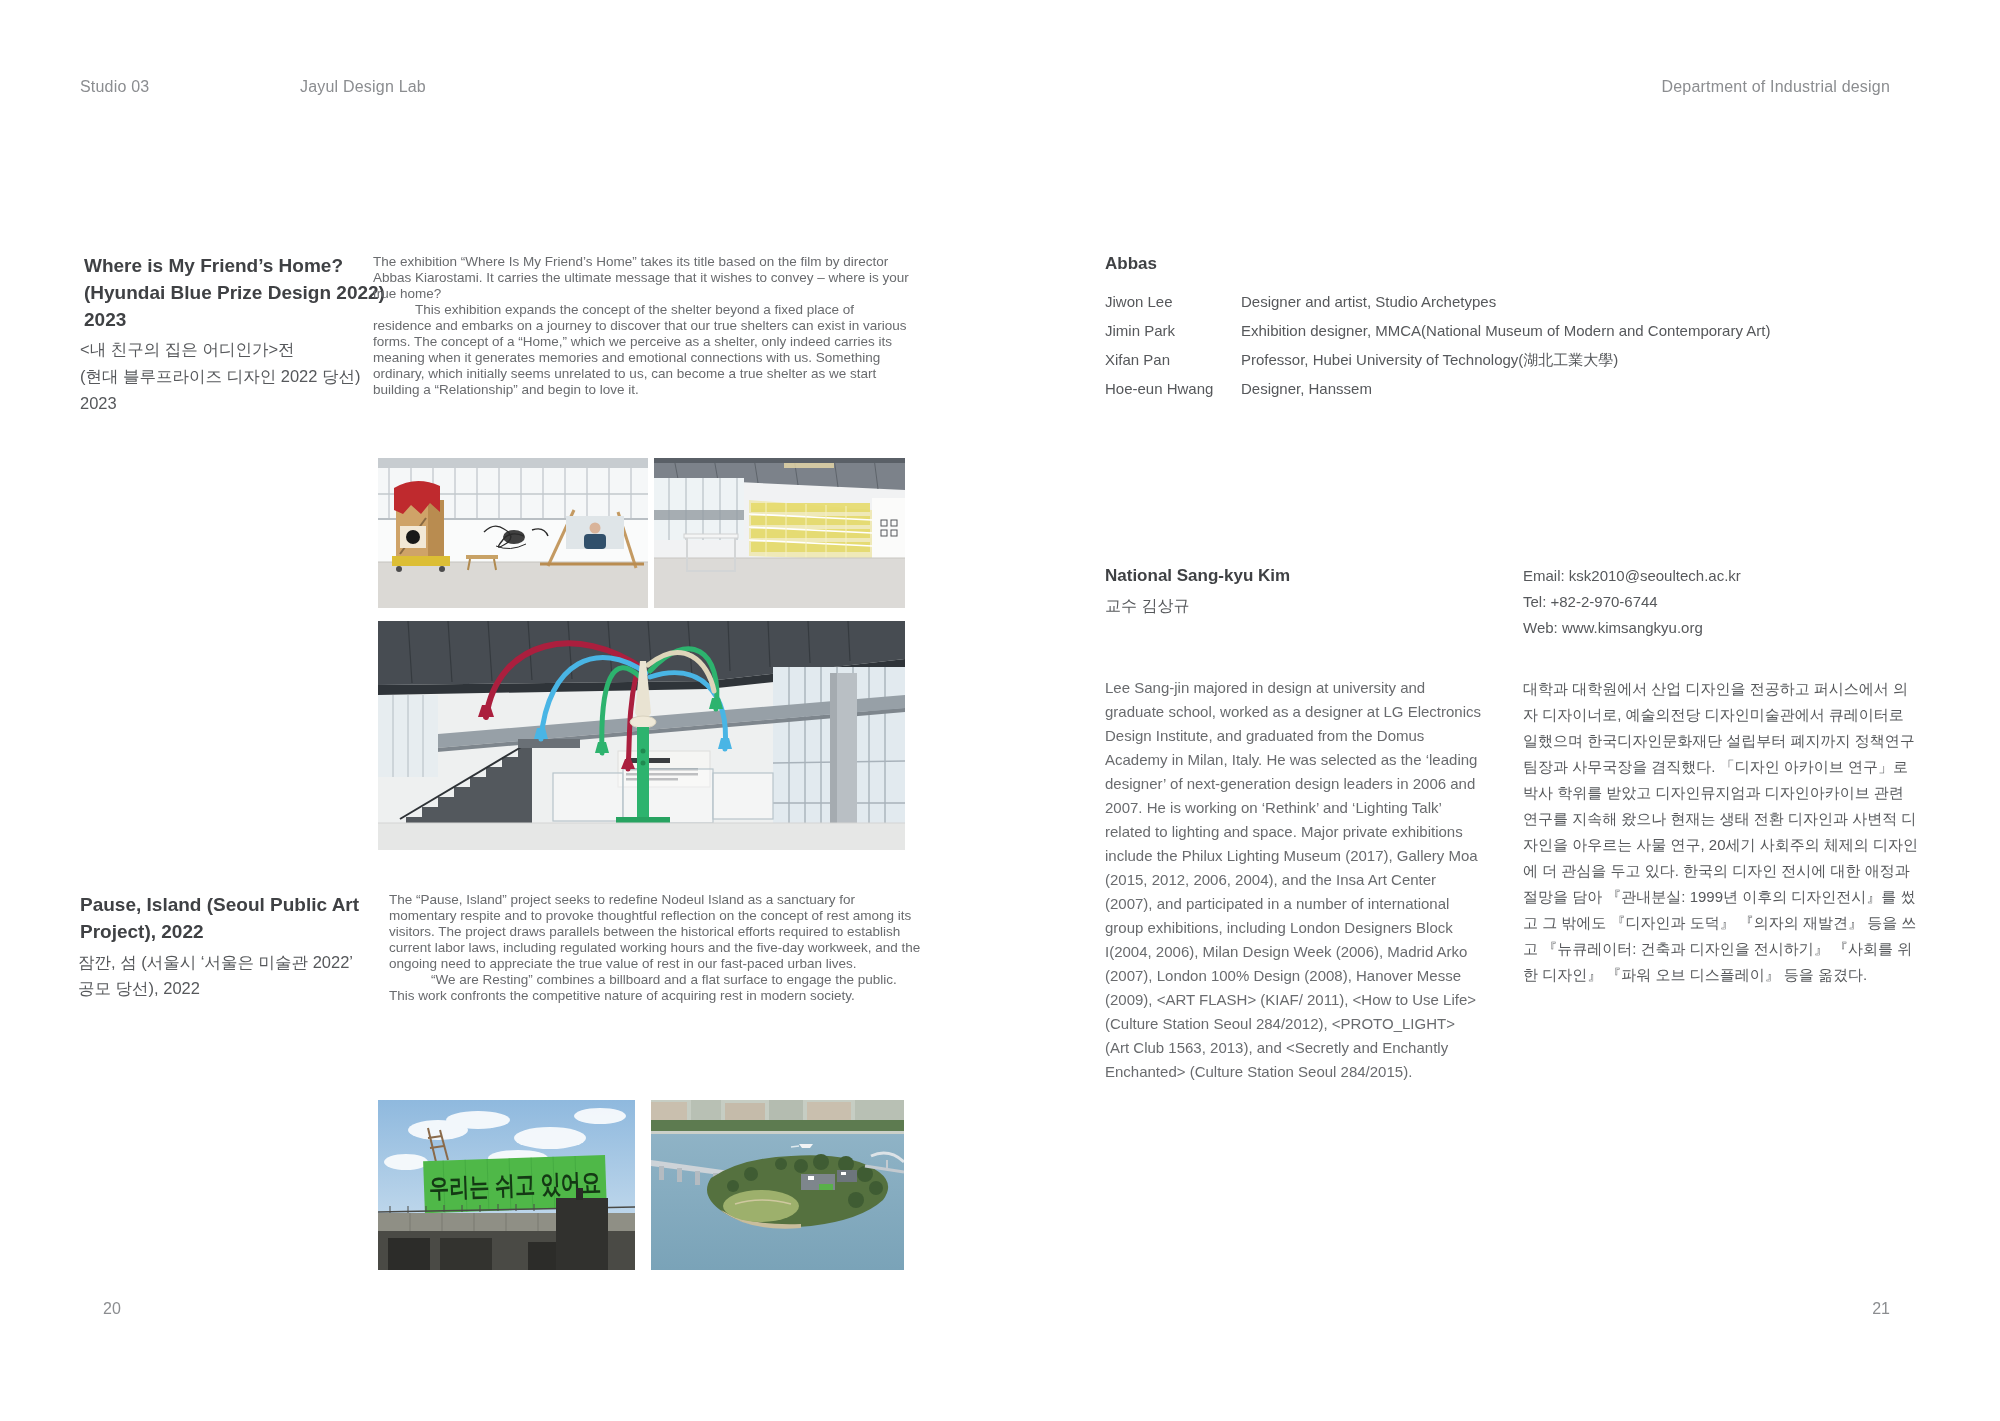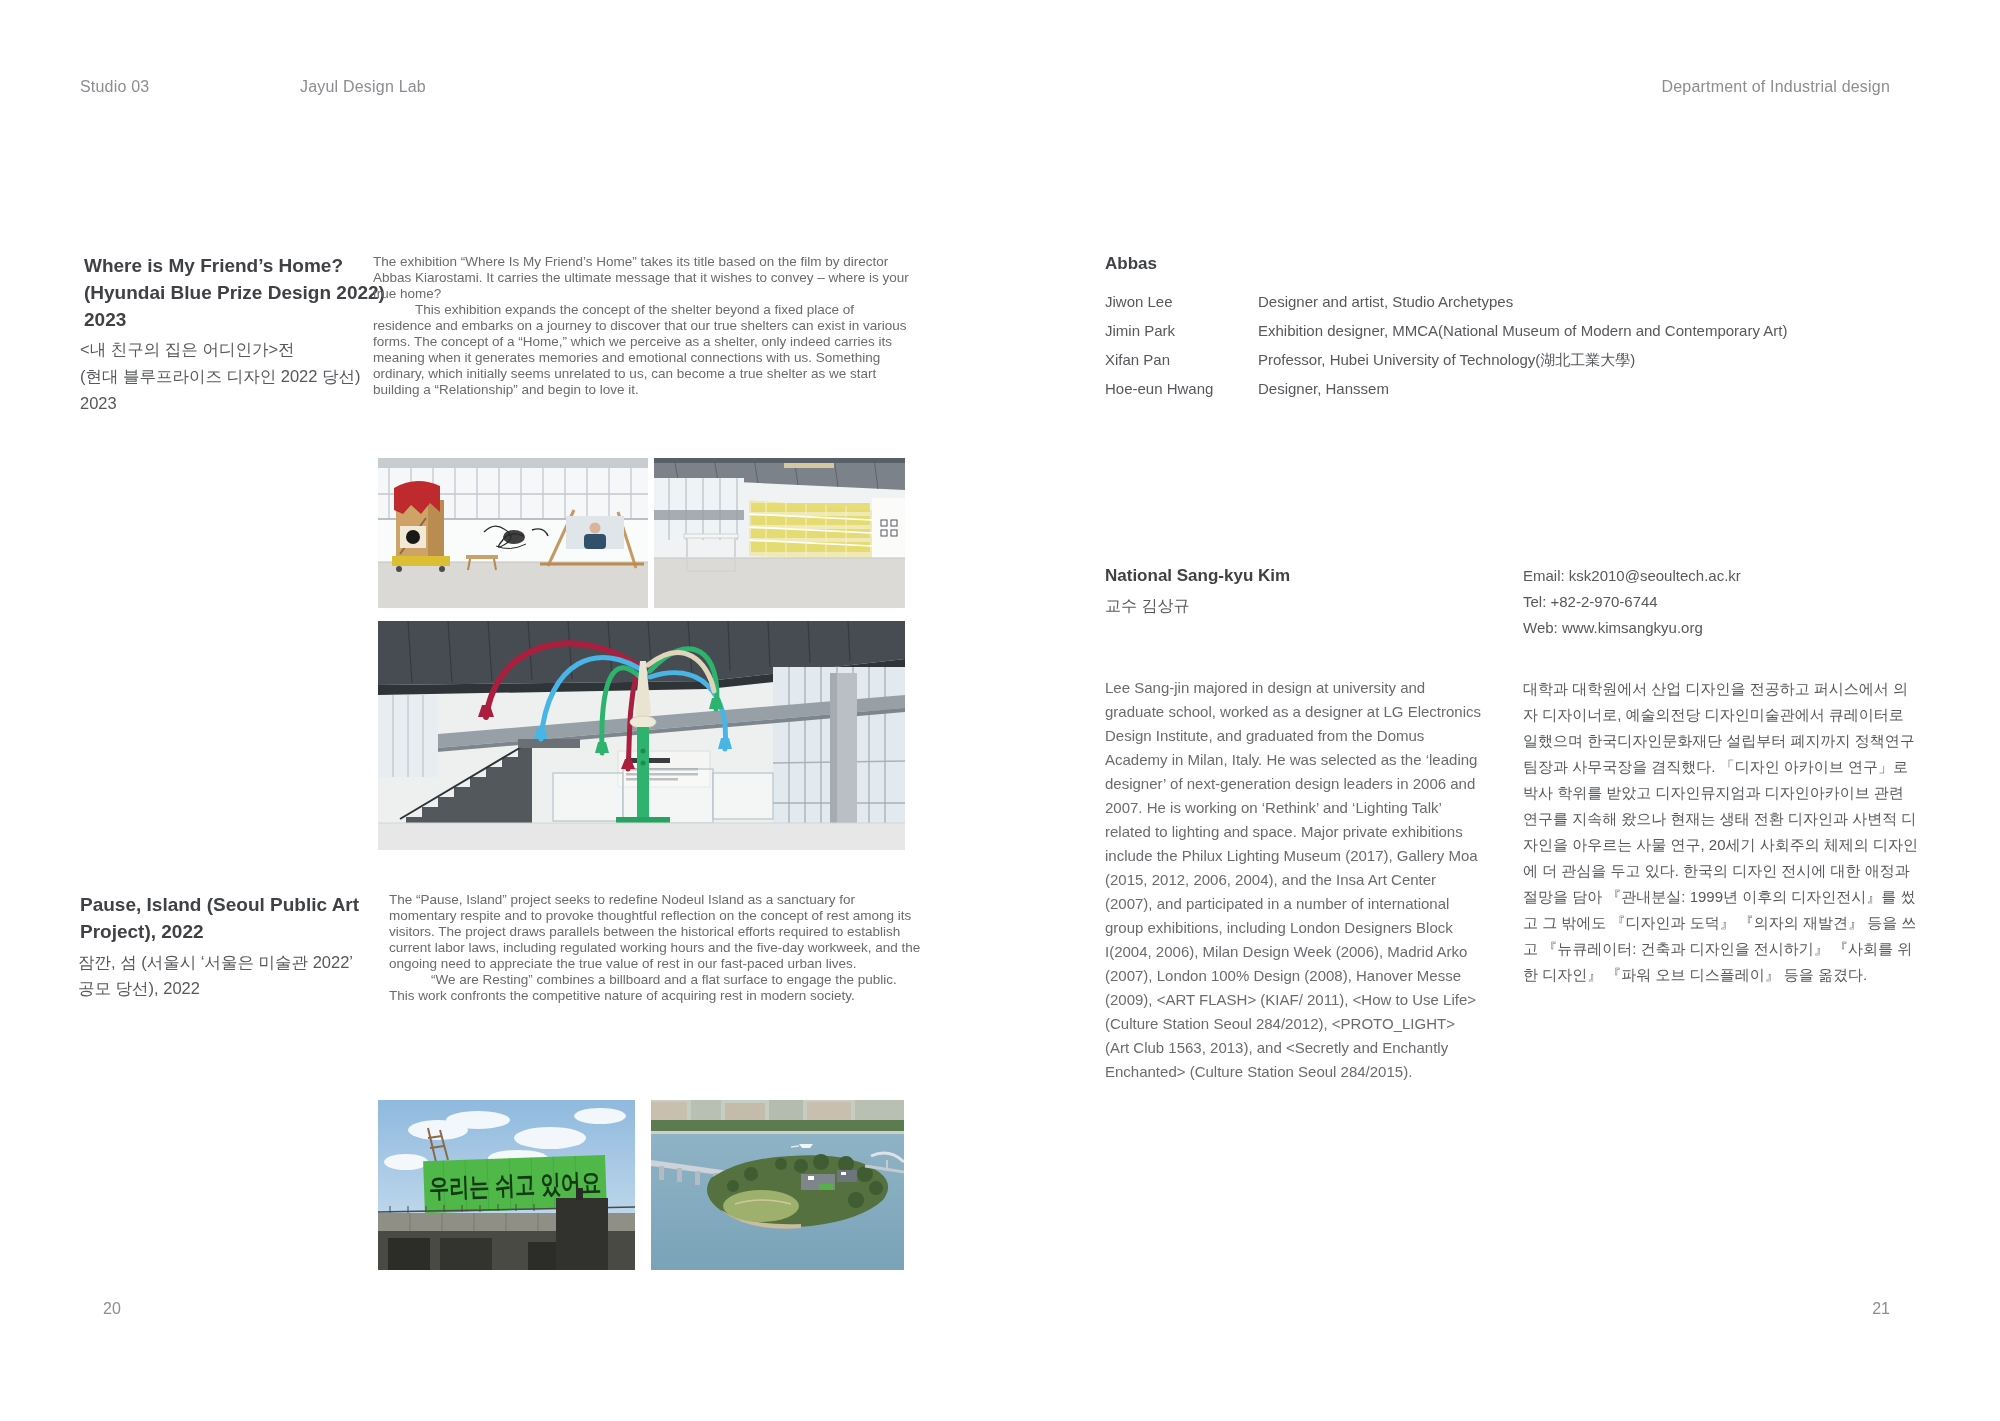--- a/index.html
+++ b/index.html
@@ -9,21 +9,21 @@
   .meta{font-size:16px;color:#8b8d90;letter-spacing:.2px;}
   .h1{font-size:19px;font-weight:bold;color:#3f4144;line-height:27px;}
   .sub{font-size:16.5px;color:#56585b;line-height:27px;}
   .nw{white-space:nowrap;}
   .body{font-size:13.5px;color:#696b6e;line-height:16px;text-align:left;}
   .body p{margin:0;}
   .body p.indent{text-indent:42px;}
   .alumni-h{font-size:17px;font-weight:bold;color:#3f4144;}
   .a-row{position:relative;margin-bottom:9px;line-height:20px;font-size:15px;color:#56585b;}
   .a-name{position:absolute;left:0;top:0;white-space:nowrap;}
-  .a-role{position:absolute;left:153px;top:0;white-space:nowrap;}
+  .a-role{position:absolute;left:136px;top:0;white-space:nowrap;}
   .prof-n{font-size:17px;font-weight:bold;color:#3f4144;}
   .prof-k{font-size:16px;color:#56585b;}
   .contact{font-size:15px;color:#56585b;line-height:26px;}
   .bio-en{font-size:15px;color:#696b6e;line-height:24px;width:378px;}
   .bio-ko{font-size:15px;color:#56585b;line-height:26px;width:398px;}
   figure{margin:0;padding:0;position:absolute;overflow:hidden;background:#e9ebec;}
   figure svg{display:block;width:100%;height:100%;}
   .pgnum{font-size:16px;color:#8b8d90;}
 </style>
 </head>

